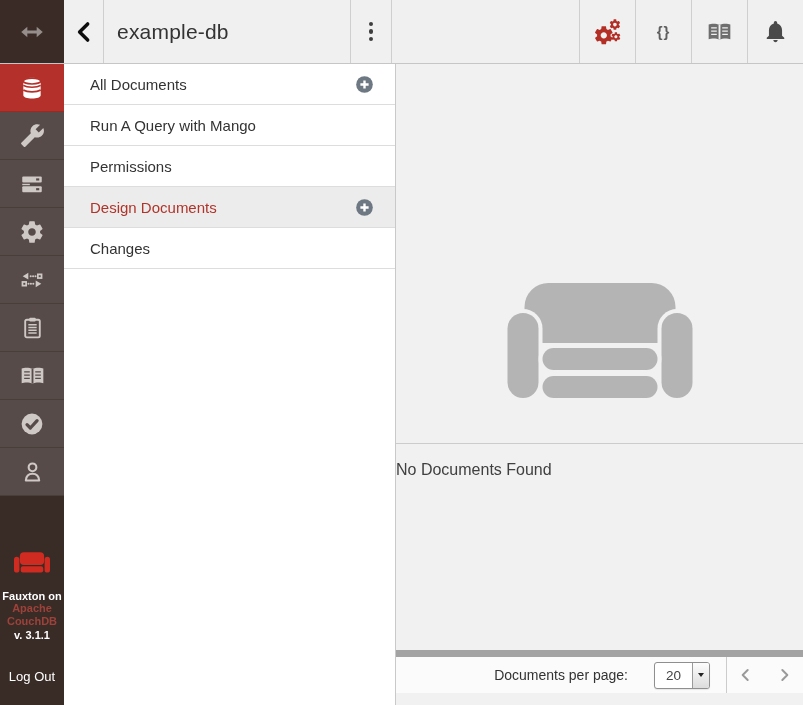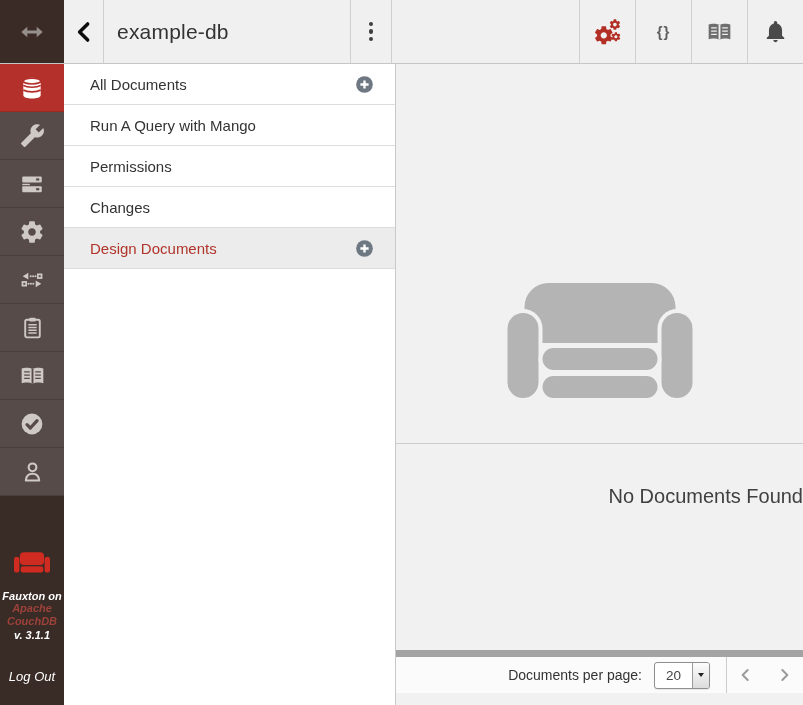--- a/index.html
+++ b/index.html
@@ -25,21 +25,21 @@
   .icon-cell { flex:0 0 56px; display:flex; align-items:center; justify-content:center;
                border-left:1px solid #cfcfcf; cursor:pointer; }
   .braces { font-size:15px; font-weight:700; color:#5f5f5f; letter-spacing:1px; }
 
   
   .sidebar { position:absolute; top:64px; left:0; width:64px; height:641px; background:#392b26; }
   .side-item { width:64px; height:48px; background:#564b48; border-bottom:1px solid #483e3a;
                display:flex; align-items:center; justify-content:center; cursor:pointer; }
   .side-item.active { background:#b4302a; border-bottom:1px solid #9c2a23; }
   .sidebar-bottom { position:absolute; top:432px; left:0; width:64px; height:209px;
-                    background:#392b26; display:flex; flex-direction:column; align-items:center;font-style:italic; }
+                    background:#392b26; display:flex; flex-direction:column; align-items:center; }
   .brand-logo { margin-top:56px; }
   .brand-line1 { margin-top:13px; font-size:11px; font-weight:700; color:#ffffff; }
   .brand-line-red { font-size:11px; font-weight:700; color:#9c423a; line-height:13px; }
   .brand-version { font-size:11px; font-weight:700; color:#ffffff; margin-top:1px; }
   .logout { margin-top:auto; margin-bottom:21px; font-size:13px; color:#ffffff; cursor:pointer; }
 
   
   .subnav { position:absolute; top:64px; left:64px; width:332px; height:641px;
             background:#fff; border-right:1px solid #c9c9c9; }
   .subnav-row { height:41px; display:flex; align-items:center; padding:0 21px 0 26px;
@@ -58,30 +58,30 @@
            width:185px; height:115px; }
   .couch-back { position:absolute; top:0; left:17px; width:151px; height:60px;
                 background:#b4b4b4; border-radius:24px 24px 9px 9px; }
   .couch-arm { position:absolute; top:30px; width:31px; height:85px; background:#b4b4b4;
                border-radius:15.5px; box-shadow:0 0 0 4px #f1f1f1; }
   .couch-arm.left { left:0; } .couch-arm.right { right:0; }
   .couch-cushion { position:absolute; left:35px; width:115px; height:22px; background:#b4b4b4;
                    border-radius:11px; box-shadow:0 0 0 4px #f1f1f1; }
   .cushion-1 { top:65px; } .cushion-2 { top:93px; }
   .main-divider { position:absolute; top:379px; left:0; width:100%; height:1px; background:#ccc; }
-  .empty-msg { position:absolute; top:421px; left:0; width:100%; text-align:right;
-               font-size:20px; color:#404040; }
+  .empty-msg { position:absolute; top:397px; left:0; width:100%; text-align:left;
+               font-size:16px; color:#404040; }
 
   
   .main-footer { position:absolute; bottom:12px; left:0; width:100%; height:43px;
                  background:#fbfbfb; border-top:7px solid #a3a3a3;
                  display:flex; align-items:center; justify-content:flex-end; }
   .perpage { display:flex; align-items:center; margin-right:16px; }
   .perpage-label { font-size:14px; color:#333; }
-  .select-box { margin-left:12px; width:56px; height:27px; background:#fff;
+  .select-box { margin-left:26px; width:56px; height:27px; background:#fff;
                 border:1px solid #8f8f8f; border-radius:3px; display:flex;
                 align-items:stretch; overflow:hidden; cursor:pointer;
                 box-shadow:0 1px 1px rgba(0,0,0,0.08); }
   .select-value { flex:1 1 auto; display:flex; align-items:center; justify-content:center;
                   font-size:13.5px; color:#444; }
   .select-arrow-seg { flex:0 0 17px; border-left:1px solid #9a9a9a;
                       background:linear-gradient(#fdfdfd,#dcdcdc);
                       display:flex; align-items:center; justify-content:center; }
   .select-arrow { width:0; height:0; border-left:3.5px solid transparent;
                   border-right:3.5px solid transparent; border-top:4.5px solid #222; }
@@ -293,32 +293,32 @@
     </div>
 
     <div class="subnav-row">
       <span class="subnav-label">Run A Query with Mango</span>
     </div>
 
     <div class="subnav-row">
       <span class="subnav-label">Permissions</span>
     </div>
 
-    <div class="subnav-row">
-      <span class="subnav-label">Changes</span>
-    </div>
-
     <div class="subnav-row active">
       <span class="subnav-label">Design Documents</span>
       <span>
         <svg width="19" height="19" viewBox="0 0 24 24">
           <circle cx="12" cy="12" r="10.5" fill="#6d7882"></circle>
           <path d="M12 6.8v10.4M6.8 12h10.4" stroke="#fff" stroke-width="3"></path>
         </svg>
       </span>
+    </div>
+
+    <div class="subnav-row">
+      <span class="subnav-label">Changes</span>
     </div>
   </div>
 
   <div class="main">
 
 
     <div class="couch">
       <div class="couch-back"></div>
       <div class="couch-arm left"></div>
       <div class="couch-arm right"></div>

